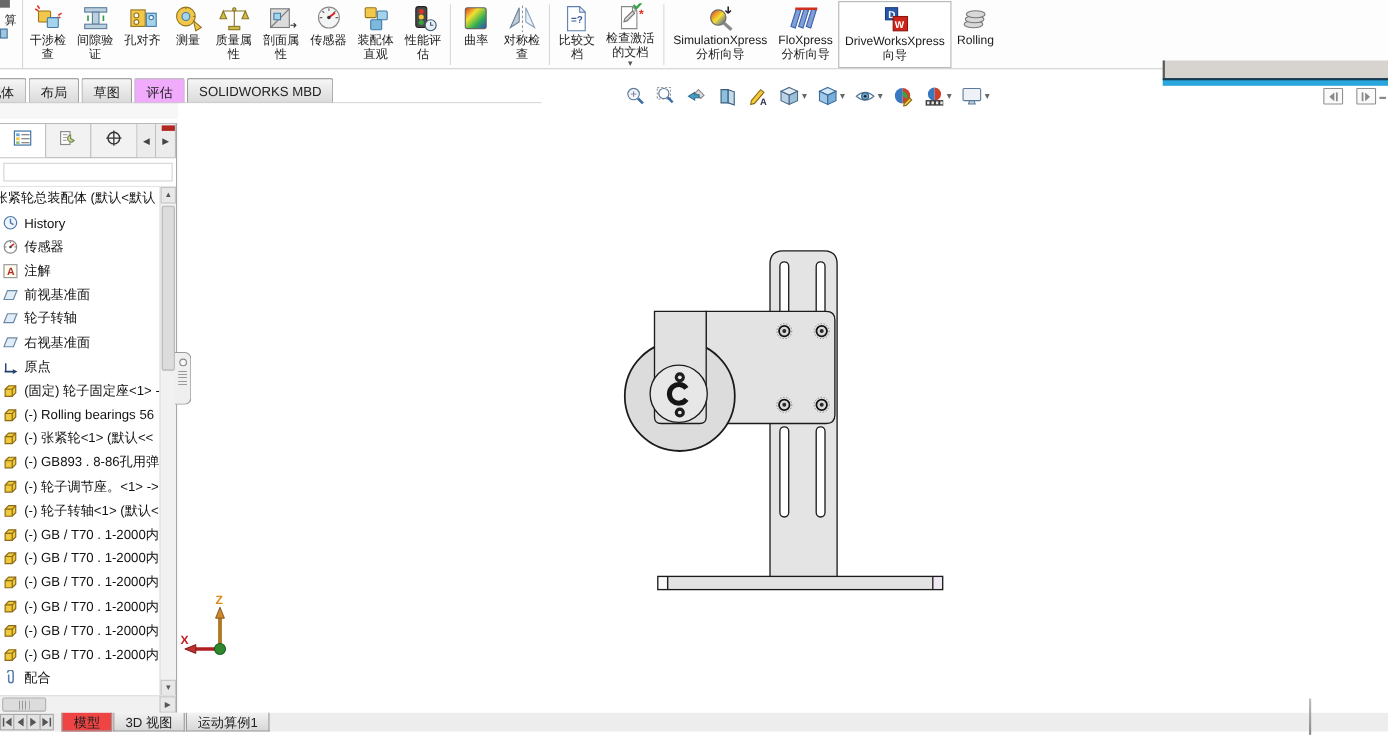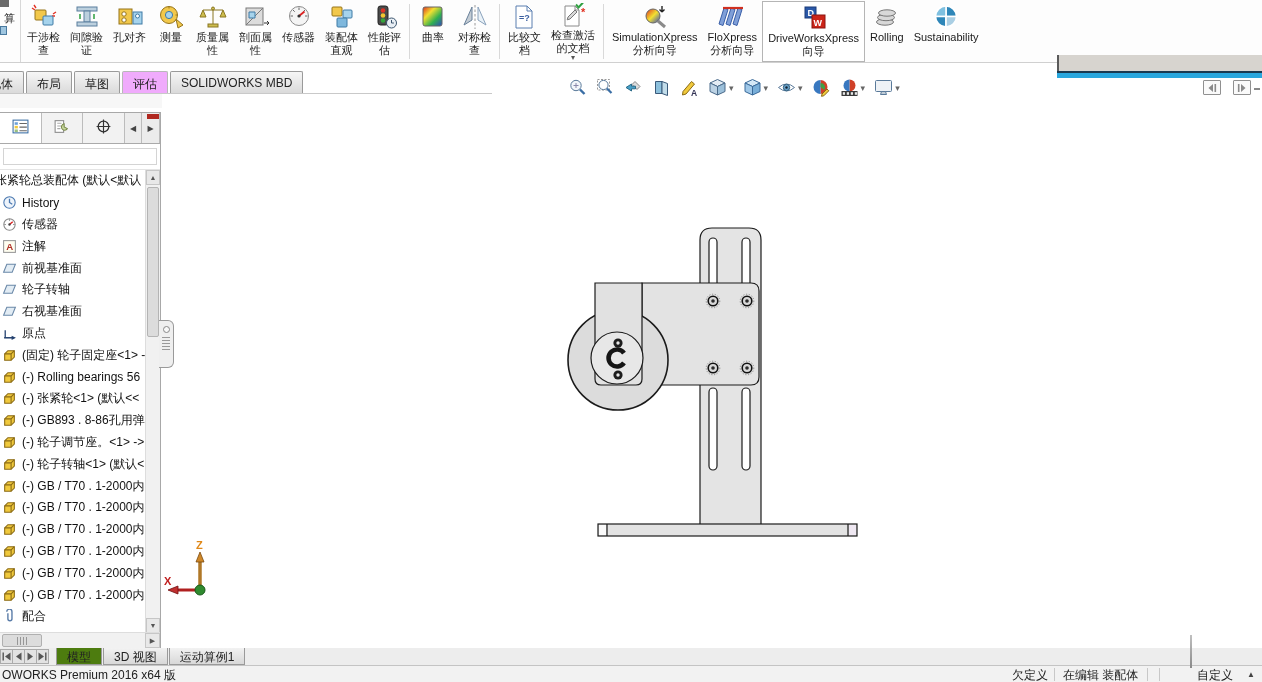--- a/index.html
+++ b/index.html
@@ -89,21 +89,21 @@
     background:repeating-linear-gradient(#9a9a9a 0 1px,transparent 1px 3px)}
 
   
   #doc-tabbar{position:absolute;left:0;top:648px;width:1262px;height:17px;background:#ededed}
   #doc-nav{position:absolute;left:0;top:1px;display:flex}
   .nbtn{width:13px;height:15px;background:#e2e2e2;border:1px solid #aaa;margin-right:-1px;
     display:flex;align-items:center;justify-content:center}
   #doc-tabs{position:absolute;left:56px;top:0;height:17px;display:flex}
   .dtab{padding:1px 10px;font-size:12px;background:linear-gradient(#f2f2f2,#d8d8d8);
     border:1px solid #9a9a9a;border-top:none;margin-right:1px;white-space:nowrap}
-  .dtab.active{background:#4d7c0f}
+  .dtab.active{background:#ef4444}
   #statusbar{position:absolute;left:0;top:665px;width:1262px;height:17px;background:#f2f2f2;
     border-top:1px solid #c4c4c4;font-size:12px}
   #statusbar span{position:absolute;top:1px;white-space:nowrap}
   .ssep{position:absolute;top:2px;width:1px;height:13px;background:#c8c8c8}
   #status-caret{font-size:8px;color:#444}
   #artifact-line{position:absolute;left:1190px;top:635px;width:2px;height:33px;
     background:linear-gradient(#c0c0c0,#8a8a8a);z-index:9}
 </style>
 </head>
 <body>
@@ -365,35 +365,20 @@
             <svg viewBox="0 0 28 26" width="30" height="26">
               <g fill="#d8d8d8" stroke="#777">
                 <ellipse cx="12" cy="18" rx="8.5" ry="3.2"></ellipse>
                 <ellipse cx="13" cy="13.5" rx="8.5" ry="3.2"></ellipse>
                 <ellipse cx="14" cy="9" rx="8.5" ry="3.2"></ellipse>
               </g>
             </svg>
           </div>
           <div class="rlabel">
             <div>Rolling</div>
-          </div>
-        </div>
-        <div class="rbtn">
-          <div class="ricon">
-            <svg viewBox="0 0 28 26" width="30" height="26">
-              <g stroke="#fff" stroke-width="1.6">
-                <path d="M14,2 a10.5,10.5 0 0 1 10.5,10.5 L14,12.5 Z" fill="#2e86b8"></path>
-                <path d="M14,2 a10.5,10.5 0 0 0 -10.5,10.5 L14,12.5 Z" fill="#7fc0e0"></path>
-                <path d="M3.5,12.5 a10.5,10.5 0 0 0 10.5,10.5 L14,12.5 Z" fill="#2e86b8"></path>
-                <path d="M24.5,12.5 a10.5,10.5 0 0 1 -10.5,10.5 L14,12.5 Z" fill="#aacfe4"></path>
-              </g>
-            </svg>
-          </div>
-          <div class="rlabel">
-            <div>Sustainability</div>
           </div>
         </div>
       </div>
   </div>
   <div id="ribbon-right-gray"></div>
   <div id="ribbon-right-cyan"></div>
 
   <div id="cmd-tabs">
       <div class="ctab clipped">装配体</div>
       <div class="ctab">布局</div>
@@ -856,24 +841,14 @@
           </svg>
         </div>
       </div>
     <div id="doc-tabs">
         <div class="dtab active">模型</div>
         <div class="dtab">3D 视图</div>
         <div class="dtab">运动算例1</div>
       </div>
   </div>
 
-  <div id="statusbar">
-    <span style="left:2px">OWORKS Premium 2016 x64 版</span>
-    <span style="left:1012px">欠定义</span>
-    <div class="ssep" style="left:1054px"></div>
-    <span style="left:1063px">在编辑 装配体</span>
-    <div class="ssep" style="left:1147px"></div>
-    <div class="ssep" style="left:1159px"></div>
-    <span style="left:1197px">自定义</span>
-    <span id="status-caret" style="left:1247px;top:4px">▲</span>
-  </div>
   <div id="artifact-line"></div>
 </div>
 
 </body></html>

